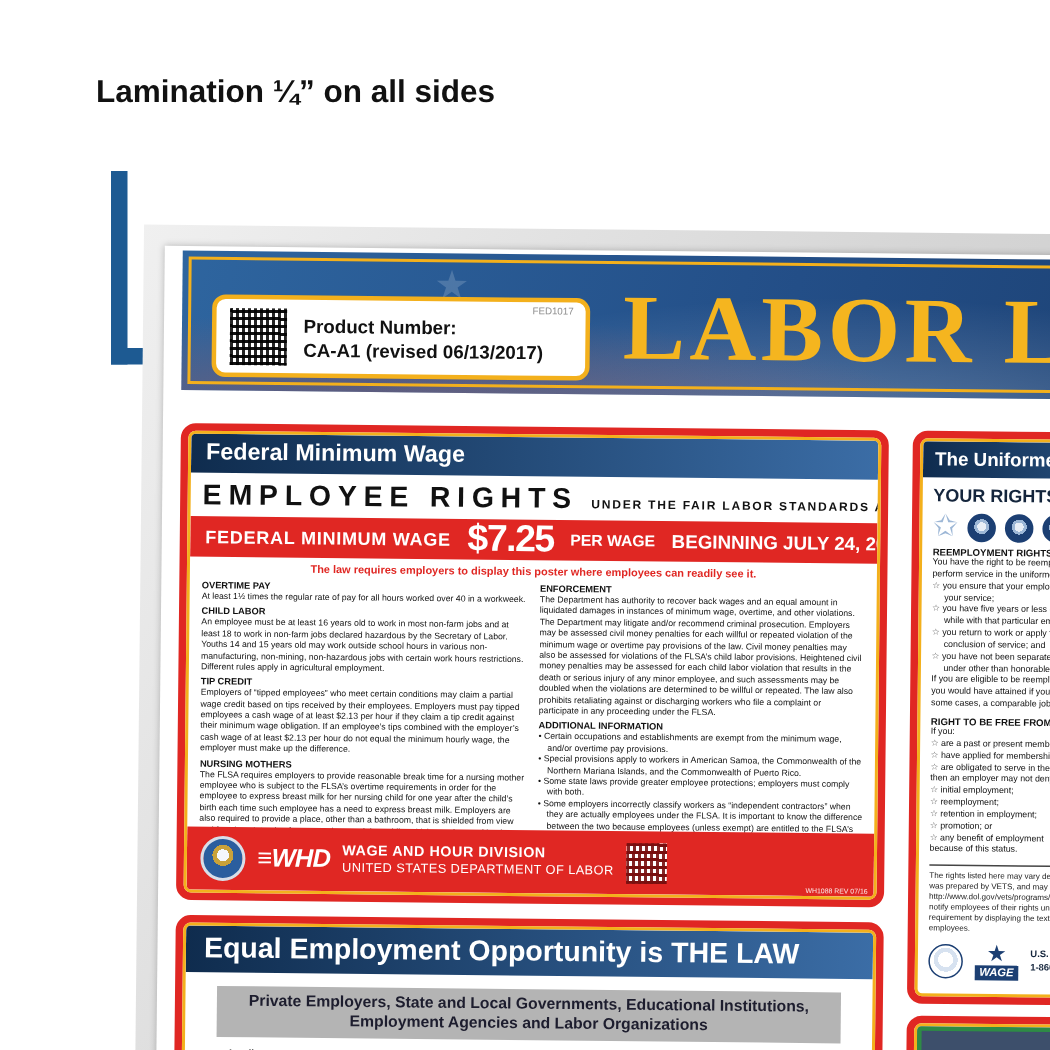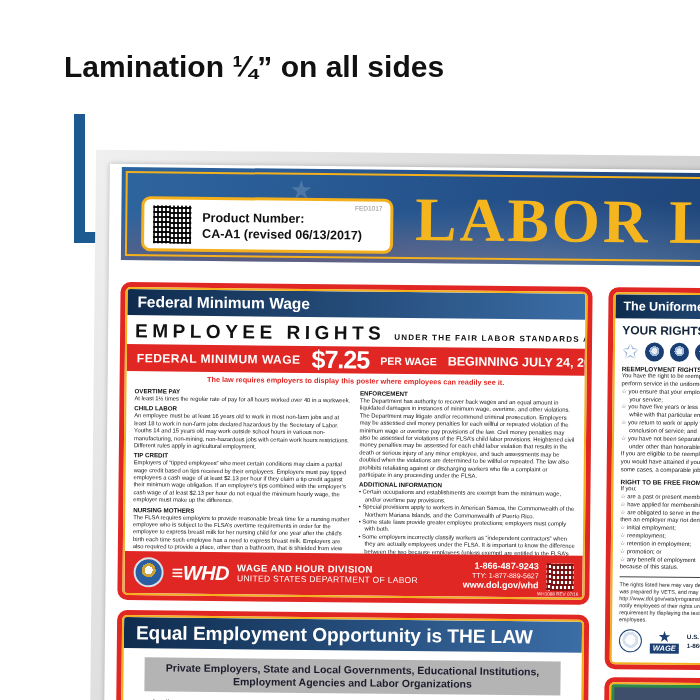--- a/index.html
+++ b/index.html
@@ -1,20 +1,20 @@
 <!DOCTYPE html>
 <html><head>
 <meta charset="utf-8">
 <style>
   html,body{margin:0;padding:0;}
   body{width:700px;height:700px;overflow:hidden;position:relative;background:#ffffff;
        font-family:"Liberation Sans",sans-serif;}
 
   
-  .annot-title{position:absolute;left:64px;top:50px;font-size:30px;font-weight:600;color:#111;}
+  .annot-title{position:absolute;left:64px;top:50px;font-size:21px;font-weight:600;color:#111;}
   .arrow-v{position:absolute;left:74px;top:114px;width:11px;height:129px;background:#1d5a92;}
   .arrow-h{position:absolute;left:74px;top:232px;width:68px;height:11px;background:#1d5a92;}
   .arrow-head{position:absolute;left:140px;top:217px;width:0;height:0;
       border-top:20px solid transparent;border-bottom:20px solid transparent;border-left:32px solid #1d5a92;}
 
   
   .poster{position:absolute;left:96px;top:156px;width:762px;height:646px;
       background:linear-gradient(120deg,#f0f0f0 0%,#d6d6d6 45%,#c2c2c2 100%);
       padding:14px 0 0 14px;box-sizing:border-box;
       transform:rotate(0.6deg);transform-origin:600px 0;}
@@ -63,21 +63,21 @@
   .cols{display:flex;gap:9px;padding:0 8px;color:#111;}
   .col{width:50%;font-size:5.8px;line-height:1.28;}
   .col .h{font-weight:bold;font-size:6.2px;margin-top:2px;}
   .b{padding-left:6px;text-indent:-6px;}
   .b::before{content:"• ";}
   .whd-bar{position:absolute;left:0;right:0;bottom:0;height:42px;background:#e02723;color:#fff;
       display:flex;align-items:center;padding:0 9px;gap:8px;}
   .dol-seal{width:30px;height:30px;border-radius:50%;flex:0 0 auto;
       background:radial-gradient(circle at 50% 42%,#f4f7fb 0 4px,#c9a23a 4px 7px,#2b5e9e 7px 100%);
       border:2px solid #d8dee8;box-sizing:border-box;}
-  .whd-logo{font-size:20px;font-weight:bold;font-style:italic;letter-spacing:-.5px;white-space:nowrap;}
+  .whd-logo{font-size:17px;font-weight:bold;font-style:italic;letter-spacing:-.5px;white-space:nowrap;}
   .whd-agency{line-height:1.15;}
   .whd-agency .l1{font-size:9.5px;font-weight:bold;letter-spacing:.4px;}
   .whd-agency .l2{font-size:8.5px;letter-spacing:.3px;}
   .whd-contact{margin-left:auto;text-align:right;line-height:1.2;}
   .whd-contact .ph{font-size:9px;font-weight:bold;}
   .whd-contact .tty{font-size:7px;}
   .whd-contact .url{font-size:9px;font-weight:bold;}
   .whd-qr{width:27px;height:27px;background:
         repeating-linear-gradient(90deg,rgba(120,15,15,.9) 0 2px,transparent 2px 4px),
         repeating-linear-gradient(0deg,#7a0f0f 0 2px,#fff 2px 5px);}
@@ -180,25 +180,20 @@
             <div class="b">Some employers incorrectly classify workers as “independent contractors” when they are actually employees under the FLSA. It is important to know the difference between the two because employees (unless exempt) are entitled to the FLSA’s minimum wage and overtime pay protections and correctly classified independent contractors are not.</div>
             <div class="b">Certain full-time students, student learners, apprentices, and workers with disabilities may be paid less than the minimum wage under special certificates issued by the Department of Labor.</div>
           </div>
         </div>
         <div class="whd-bar">
           <div class="dol-seal"></div>
           <div class="whd-logo">≡WHD</div>
           <div class="whd-agency">
             <div class="l1">WAGE AND HOUR DIVISION</div>
             <div class="l2">UNITED STATES DEPARTMENT OF LABOR</div>
-          </div>
-          <div class="whd-contact">
-            <div class="ph">1-866-487-9243</div>
-            <div class="tty">TTY: 1-877-889-5627</div>
-            <div class="url">www.dol.gov/whd</div>
           </div>
           <div class="whd-qr"></div>
           <div class="form-no">WH1088 REV 07/16</div>
         </div>
       </div>
     </div>
 
     <div class="frame userra">
       <div class="frame-inner">
         <div class="blue-bar userra-title">The Uniformed Services Employment and Reemployment Rights Act</div>

